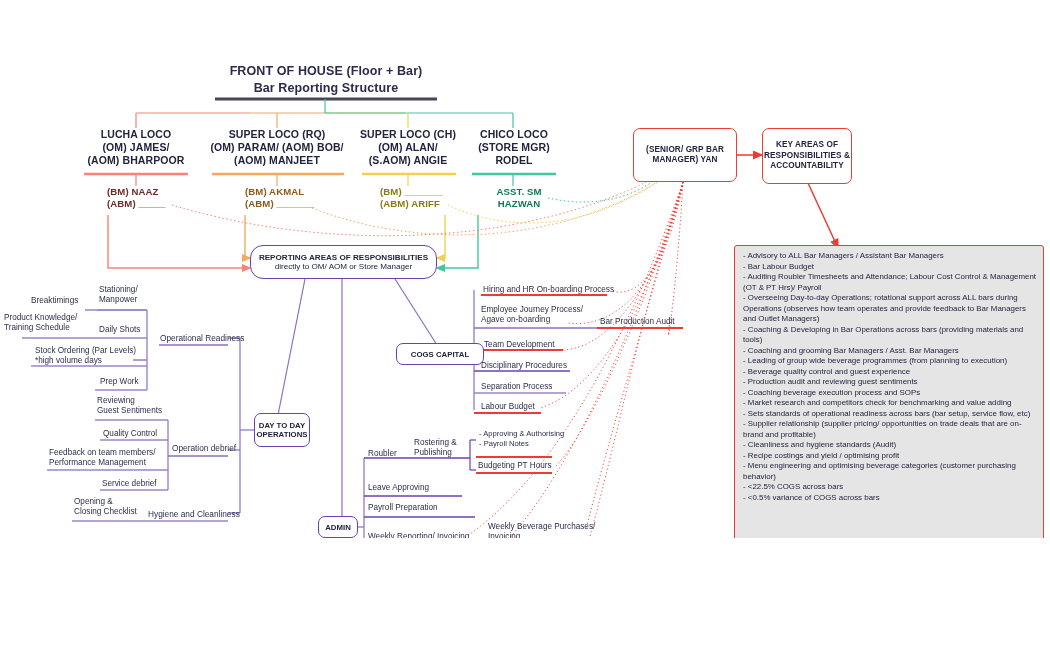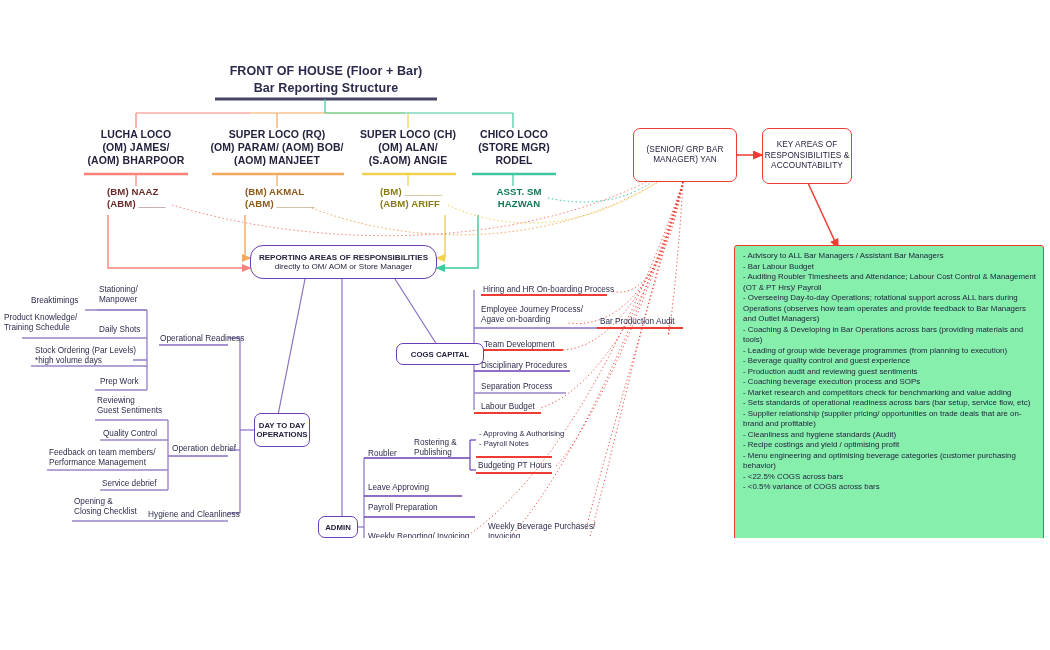--- a/index.html
+++ b/index.html
@@ -62,34 +62,34 @@
     justify-content: center;
     text-align: center;
     color: #23233f;
     font-weight: bold;
   }
   .box.red { border-color: #ee3b33; }
   .box.purple { border-color: #6b3fb5; }
 
   .redbox-text {
     font-size: 8.2px;
-    font-weight: normal;
+    font-weight: bold;
     color: #23233f;
     line-height: 1.28;
     letter-spacing: .1px;
   }
 
   
   #resp-panel {
     position: absolute;
     left: 734px; top: 245px;
     width: 310px; height: 320px;
     border: 1.5px solid #ee3b33;
     border-radius: 3px;
-    background: #86efac;
+    background: #e5e5e5;
     padding: 5px 7px 4px 8px;
     overflow: hidden;
   }
   #resp-panel ul { margin: 0; padding: 0; list-style: none; }
   #resp-panel li {
     font-size: 7.9px;
     line-height: 1.33;
     color: #23233f;
     margin: 0 0 0 0;
     text-indent: 0;
@@ -366,20 +366,21 @@
   <div class="leaf" style="left:488px; top:522px;">Weekly Beverage Purchases/
 Invoicing</div>
 
   <div id="resp-panel">
     <ul>
       <li>- Advisory to ALL Bar Managers / Assistant Bar Managers</li>
       <li>- Bar Labour Budget</li>
       <li>- Auditing Roubler Timesheets and Attendance; Labour Cost Control &amp; Management (OT &amp; PT Hrs)/ Payroll</li>
       <li>- Overseeing Day-to-day Operations; rotational support across ALL bars during Operations (observes how team operates and provide feedback to Bar Managers and Outlet Managers)</li>
       <li>- Coaching &amp; Developing in Bar Operations across bars (providing materials and tools)</li>
+      <li>- Coaching and grooming Bar Managers / Asst. Bar Managers</li>
       <li>- Leading of group wide beverage programmes (from planning to execution)</li>
       <li>- Beverage quality control and guest experience</li>
       <li>- Production audit and reviewing guest sentiments</li>
       <li>- Coaching beverage execution process and SOPs</li>
       <li>- Market research and competitors check for benchmarking and value adding</li>
       <li>- Sets standards of operational readiness across bars (bar setup, service flow, etc)</li>
       <li>- Supplier relationship (supplier pricing/ opportunities on trade deals that are on-brand and profitable)</li>
       <li>- Cleanliness and hygiene standards (Audit)</li>
       <li>- Recipe costings and yield / optimising profit</li>
       <li>- Menu engineering and optimising beverage categories (customer purchasing behavior)</li>

